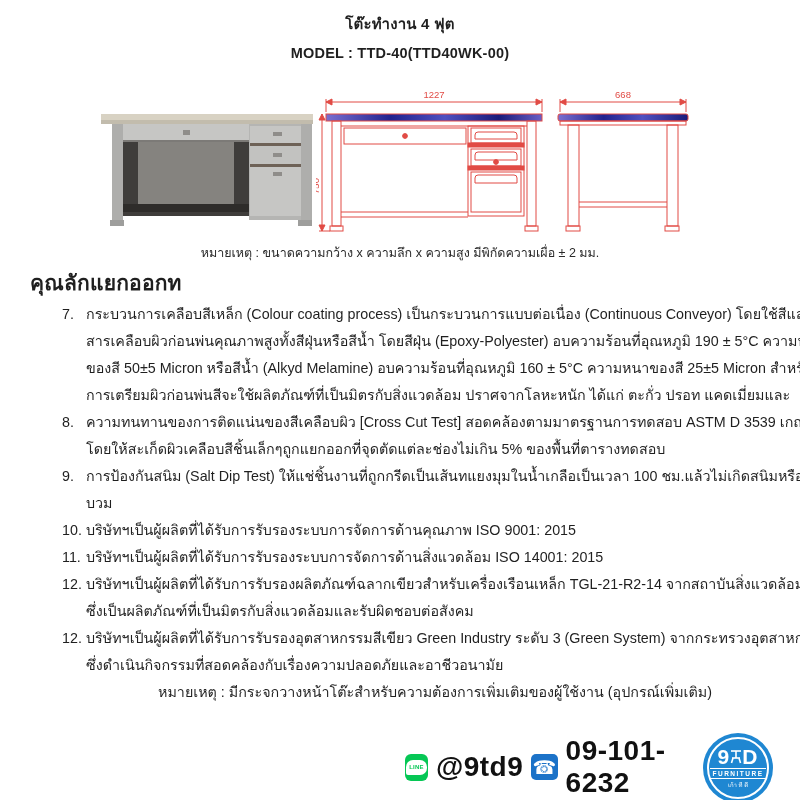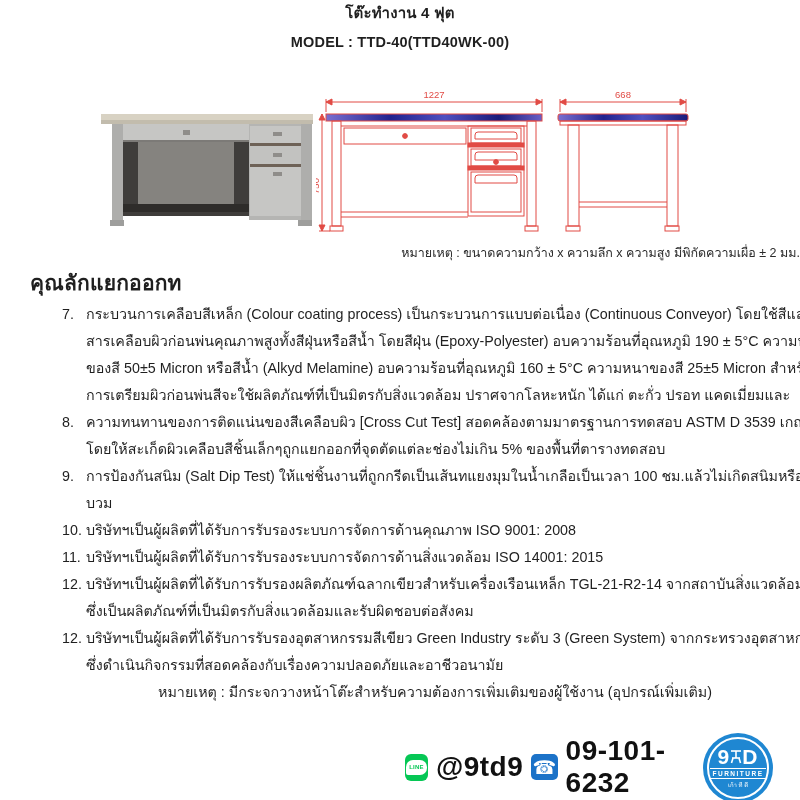--- a/index.html
+++ b/index.html
@@ -10,31 +10,31 @@
     --logo-blue:#1f87d2;
     --ink:#1f1f1f;
   }
   *{margin:0;padding:0;box-sizing:border-box;}
   html,body{background:#ffffff;}
   .page{
     position:relative;width:800px;height:800px;background:#ffffff;overflow:hidden;
     font-family:"Liberation Sans","DejaVu Sans",sans-serif;color:var(--ink);
   }
   
-  .hdr{position:absolute;top:1px;left:0;width:800px;text-align:center;}
+  .hdr{position:absolute;top:12px;left:0;width:800px;text-align:center;}
   .hdr .title{font-size:15px;font-weight:bold;letter-spacing:.2px;}
   .hdr .model{font-size:14.5px;font-weight:bold;margin-top:9px;letter-spacing:.2px;}
   
   .figures{position:absolute;top:88px;left:0;width:800px;height:160px;}
   .photo{position:absolute;left:98px;top:8px;}
   .front-draw{position:absolute;left:316px;top:0px;}
   .side-draw{position:absolute;left:550px;top:0px;}
   svg text.dim{font-family:"Liberation Sans",sans-serif;font-size:9.5px;fill:var(--red);}
   
-  .dim-note{position:absolute;top:243px;left:0;width:800px;text-align:right;font-size:12.5px;color:#2a2a2a;}
+  .dim-note{position:absolute;top:243px;left:0;width:800px;text-align:center;font-size:12.5px;color:#2a2a2a;}
   
   .spec-head{position:absolute;top:266px;left:30px;font-size:21px;font-weight:bold;letter-spacing:.2px;}
   
   .spec-list{position:absolute;top:301px;left:60px;width:715px;font-size:14.3px;line-height:27px;}
   .spec-item{display:flex;align-items:flex-start;}
   .spec-num{flex:0 0 26px;text-align:left;padding-left:2px;}
   .spec-body{flex:1;}
   .spec-line{white-space:nowrap;}
   .spec-footnote{padding-left:98px;line-height:27px;}
   
@@ -208,21 +208,21 @@
       <div class="spec-item">
         <span class="spec-num">9.</span>
         <div class="spec-body">
           <div class="spec-line">การป้องกันสนิม (Salt Dip Test) ให้แช่ชิ้นงานที่ถูกกรีดเป็นเส้นทแยงมุมในน้ำเกลือเป็นเวลา 100 ชม.แล้วไม่เกิดสนิมหรือสี</div>
           <div class="spec-line">บวม</div>
         </div>
       </div>
       <div class="spec-item">
         <span class="spec-num">10.</span>
         <div class="spec-body">
-          <div class="spec-line">บริษัทฯเป็นผู้ผลิตที่ได้รับการรับรองระบบการจัดการด้านคุณภาพ ISO 9001: 2008</div>
+          <div class="spec-line">บริษัทฯเป็นผู้ผลิตที่ได้รับการรับรองระบบการจัดการด้านคุณภาพ ISO 9001: 2015</div>
         </div>
       </div>
       <div class="spec-item">
         <span class="spec-num">11.</span>
         <div class="spec-body">
           <div class="spec-line">บริษัทฯเป็นผู้ผลิตที่ได้รับการรับรองระบบการจัดการด้านสิ่งแวดล้อม ISO 14001: 2015</div>
         </div>
       </div>
       <div class="spec-item">
         <span class="spec-num">12.</span>

